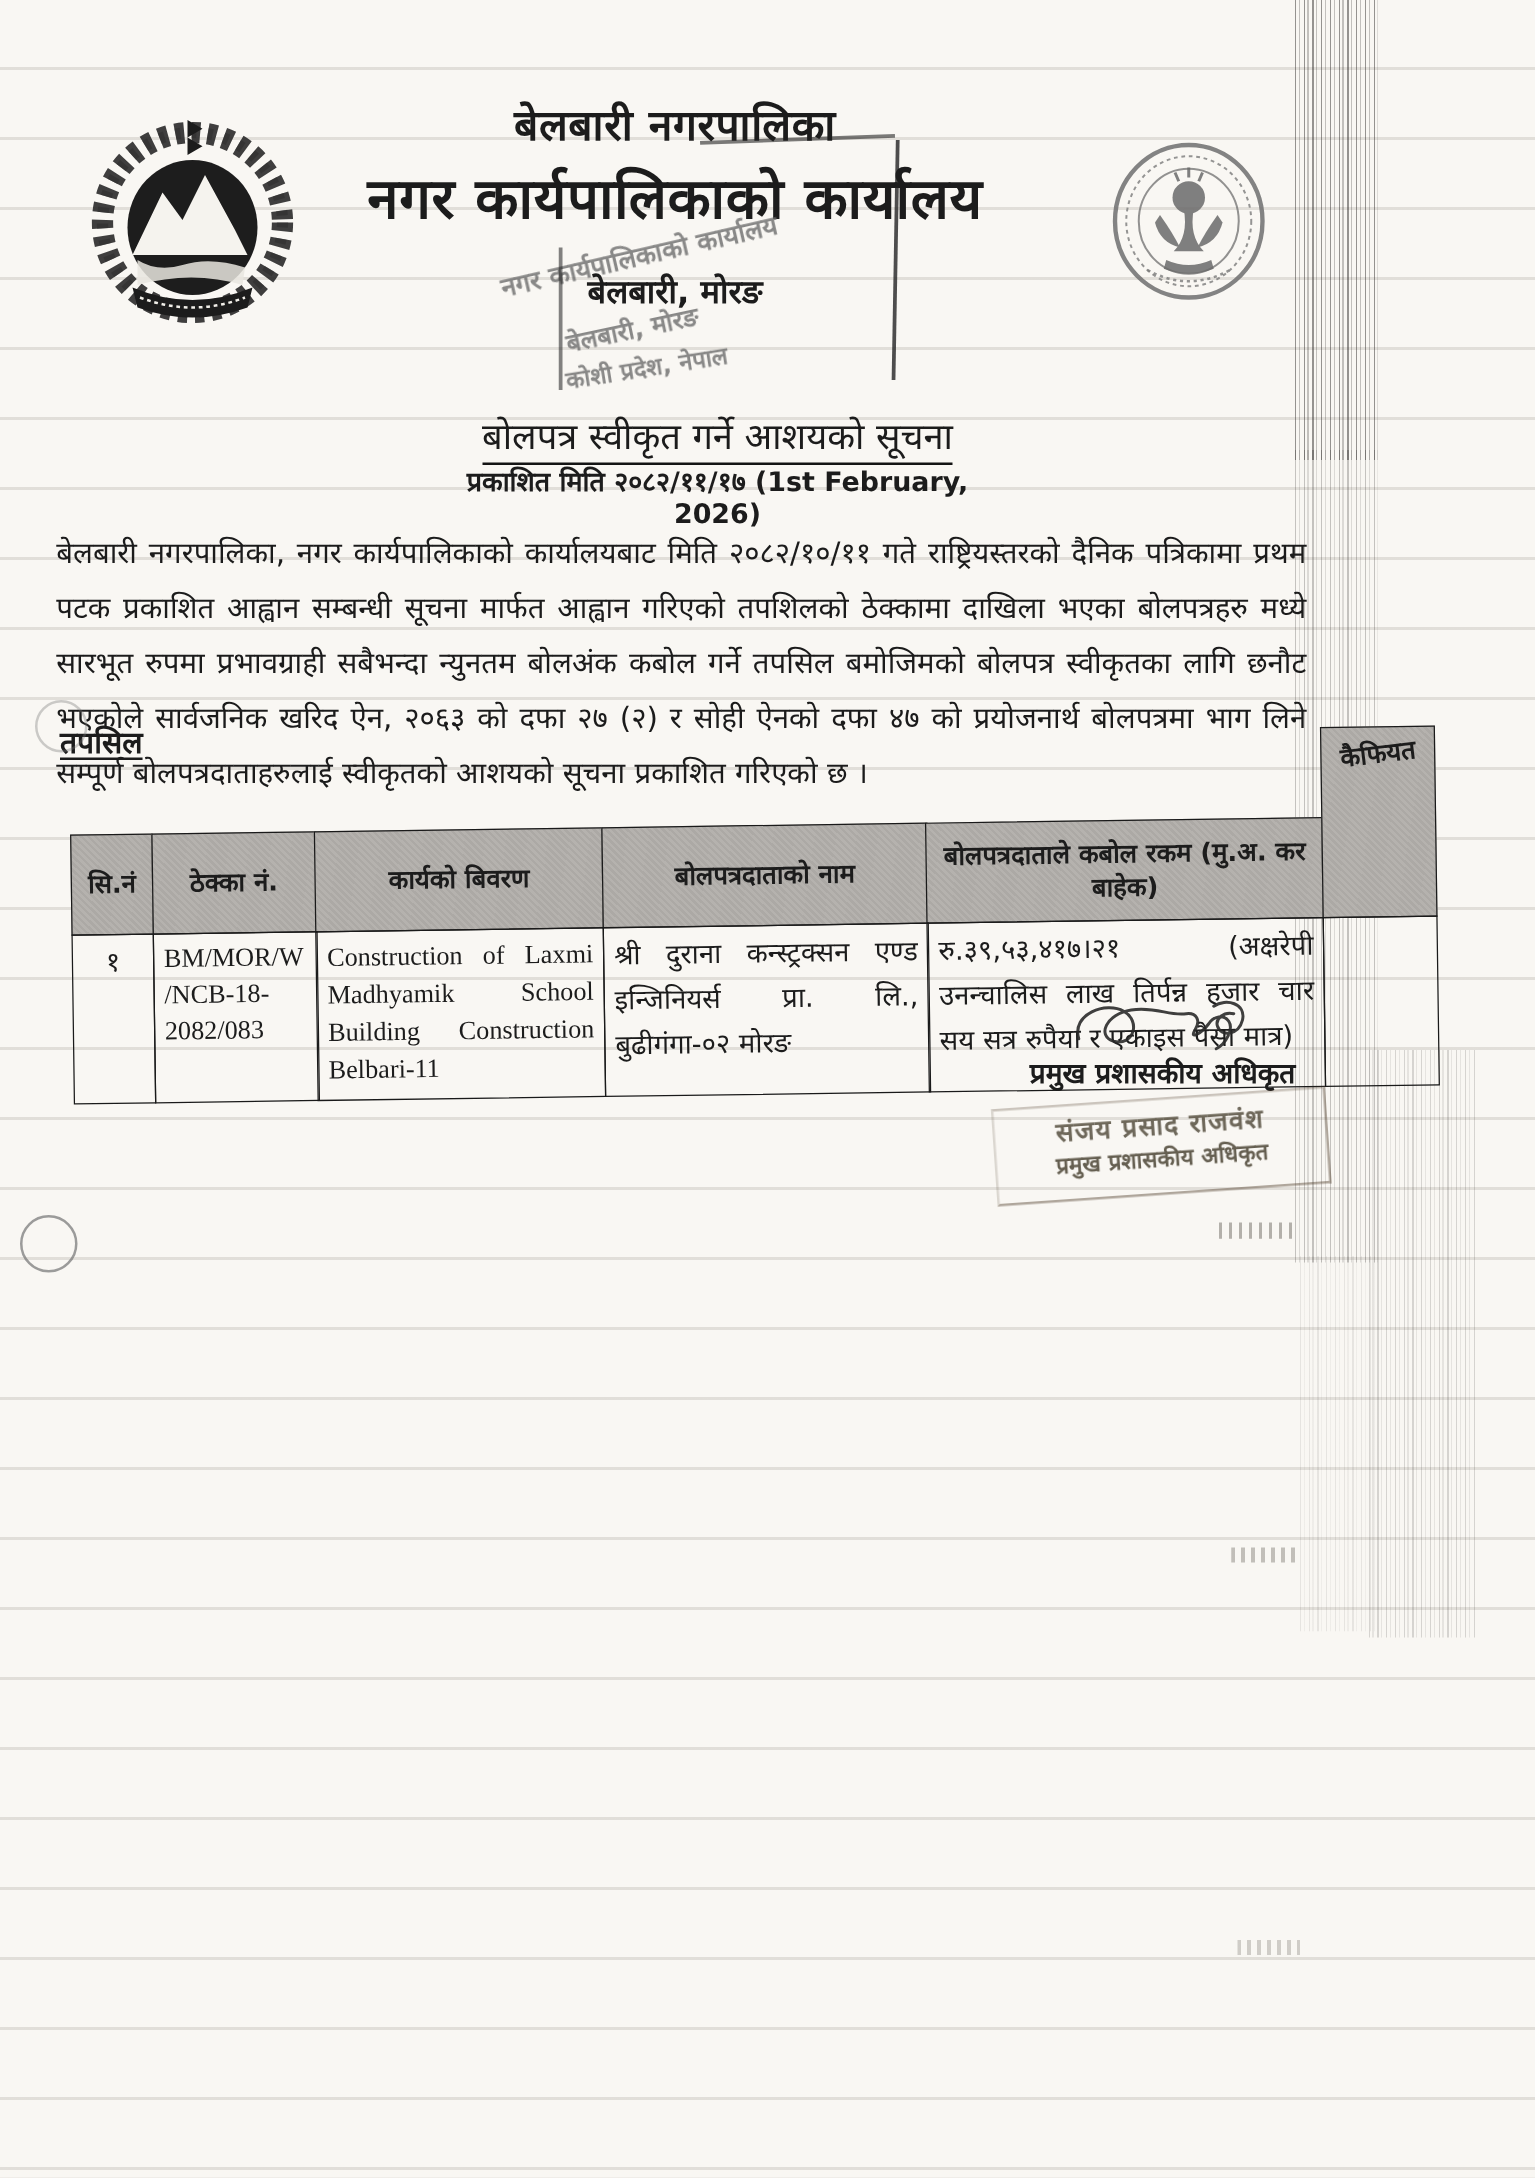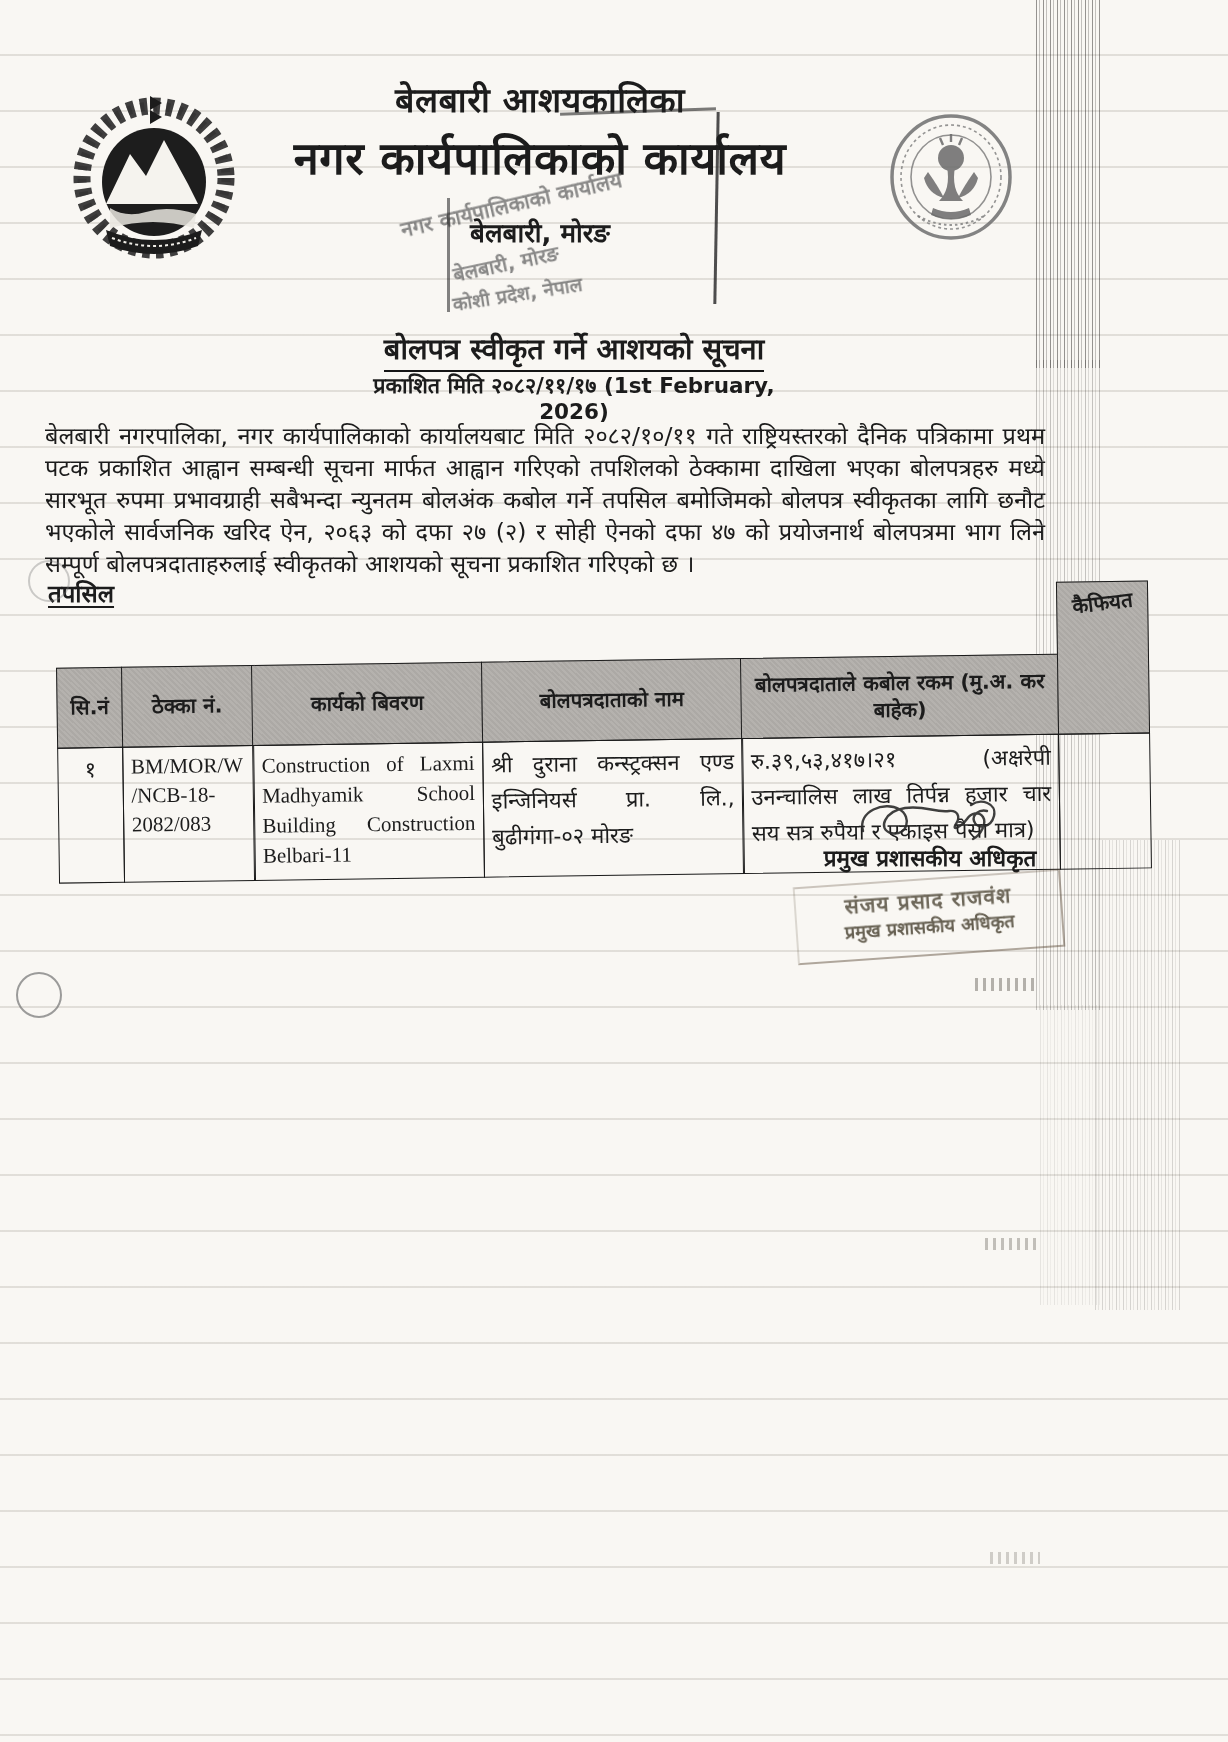--- a/index.html
+++ b/index.html
@@ -31,24 +31,24 @@
   .lat{font-family:"Liberation Serif","DejaVu Serif",serif;}
 
   .org-name{font-size:34px;font-weight:bold;letter-spacing:.5px;}
   .office-name{font-size:45px;font-weight:bold;letter-spacing:.5px;}
   .letterhead-loc{font-size:26px;font-weight:bold;}
 
   .seal-text{color:#6d6d6d;font-weight:bold;opacity:.8;filter:blur(.3px);white-space:nowrap;}
 
   .stamp-line{background:rgba(30,30,30,.78);}
 
-  .notice-title{font-size:29px;font-weight:bold;border-bottom:2.5px solid #141414;padding-bottom:3px;display:inline-block;}
+  .notice-title{font-size:29px;font-weight:normal;border-bottom:2.5px solid #141414;padding-bottom:3px;display:inline-block;}
   .pub-date{font-size:21.5px;font-weight:bold;}
 
-  .body-par{font-size:23.5px;line-height:32px;text-align:justify;color:#1b1b1b;}
+  .body-par{font-size:23.5px;line-height:44px;text-align:justify;color:#1b1b1b;}
 
   .tbl-caption{font-size:24px;font-weight:bold;text-decoration:underline;text-underline-offset:4px;}
 
   .tblwrap{transform:rotate(-0.8deg);}
   .cell{
     position:absolute;box-sizing:border-box;
     border:1.4px solid #1a1a1a;
     padding:5px 8px;
     font-size:21px;
     overflow:hidden;
@@ -98,21 +98,21 @@
       <circle cx="84" cy="86" r="72" fill="none" stroke="#2e2e2e" stroke-width="9" stroke-dasharray="4 9" opacity=".6"></circle>
       <path d="M80,4 l12,7 -12,7 12,7 -12,7 z" fill="#1c1c1c"></path>
       <ellipse cx="84" cy="90" rx="52" ry="54" fill="#1d1d1d"></ellipse>
       <polygon points="36,112 60,62 76,84 94,48 118,92 128,112" fill="#f5f3ee"></polygon>
       <path d="M40,116 q16,10 36,4 q22,-7 50,2 l-2,14 q-40,-12 -84,0 z" fill="#e9e6df" opacity=".85"></path>
       <path d="M36,138 q48,20 96,0 l-4,16 q-44,16 -88,0 z" fill="#1c1c1c"></path>
       <path d="M42,146 q42,16 84,0" fill="none" stroke="#f1efe9" stroke-width="2" stroke-dasharray="3 3"></path>
     </svg>
   </div>
 
-  <div class="abs ctr org-name" style="left:300px;top:76px;width:480px;">बेलबारी आशयकालिका</div>
+  <div class="abs ctr org-name" style="left:300px;top:76px;width:480px;">बेलबारी नगरपालिका</div>
   <div class="abs ctr office-name" style="left:200px;top:126px;width:680px;">नगर कार्यपालिकाको कार्यालय</div>
   <div class="abs ctr letterhead-loc" style="left:420px;top:214px;width:240px;">बेलबारी, मोरङ</div>
 
   <div class="abs" style="left:888px;top:112px;width:126px;height:130px;">
     <svg width="126" height="130" viewBox="0 0 126 130">
       <ellipse cx="63" cy="65" rx="59" ry="61" fill="none" stroke="#6f6f6f" stroke-width="3.5" opacity=".85"></ellipse>
       <ellipse cx="63" cy="65" rx="50" ry="52" fill="none" stroke="#7a7a7a" stroke-width="1.6" stroke-dasharray="3 3" opacity=".8"></ellipse>
       <ellipse cx="63" cy="65" rx="40" ry="42" fill="none" stroke="#6f6f6f" stroke-width="1.6" opacity=".75"></ellipse>
       <g fill="#6a6a6a" opacity=".85">
         <circle cx="63" cy="46" r="13"></circle>

